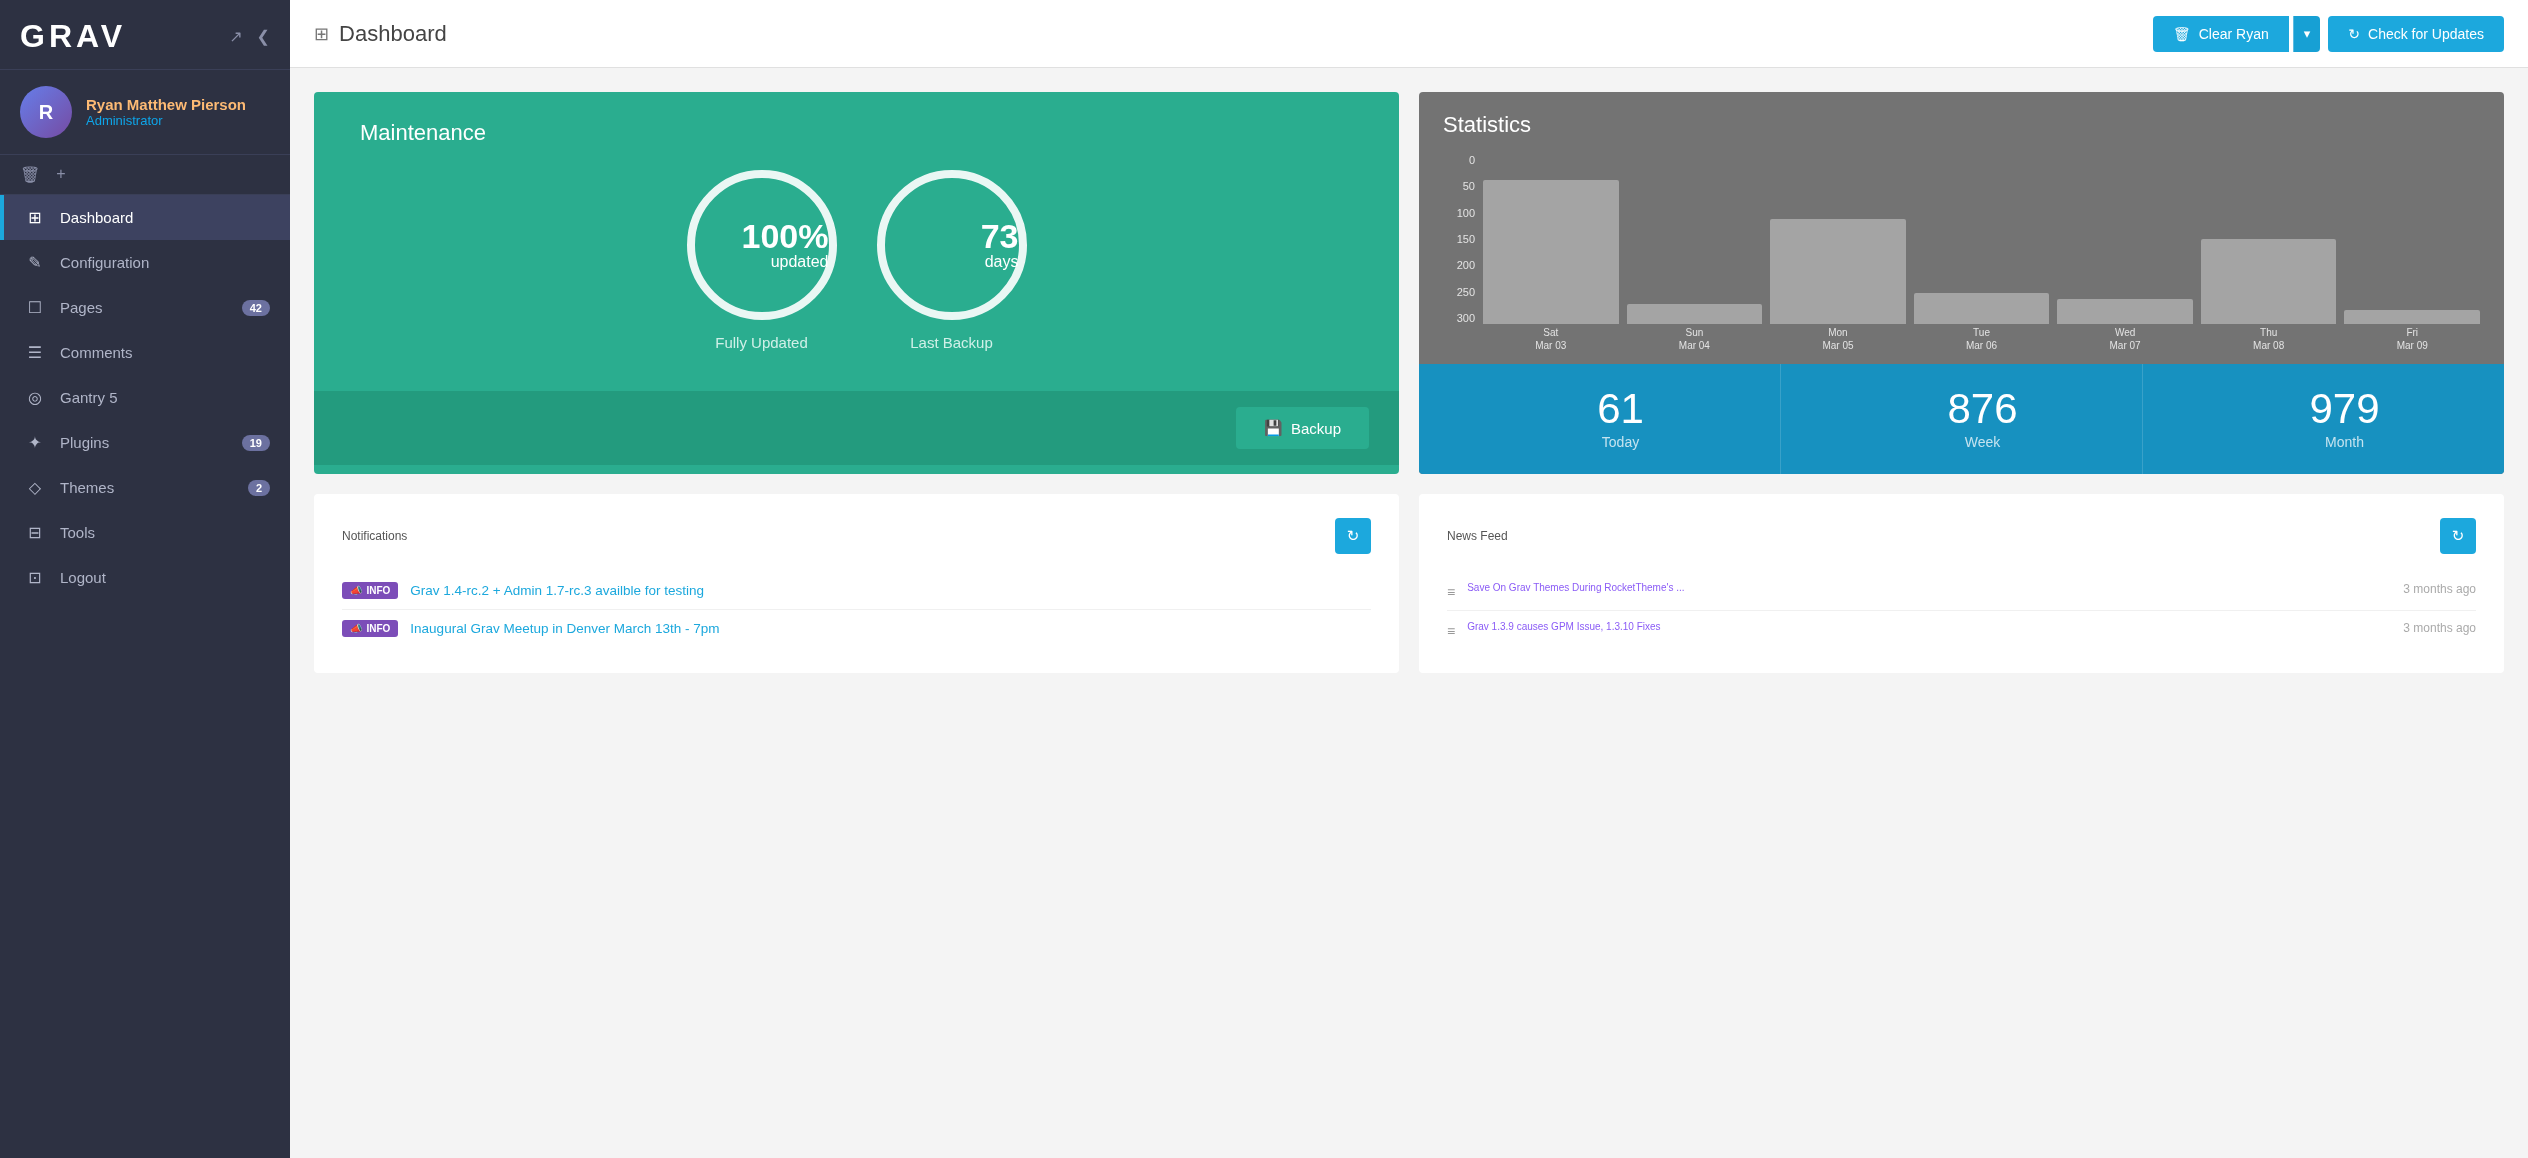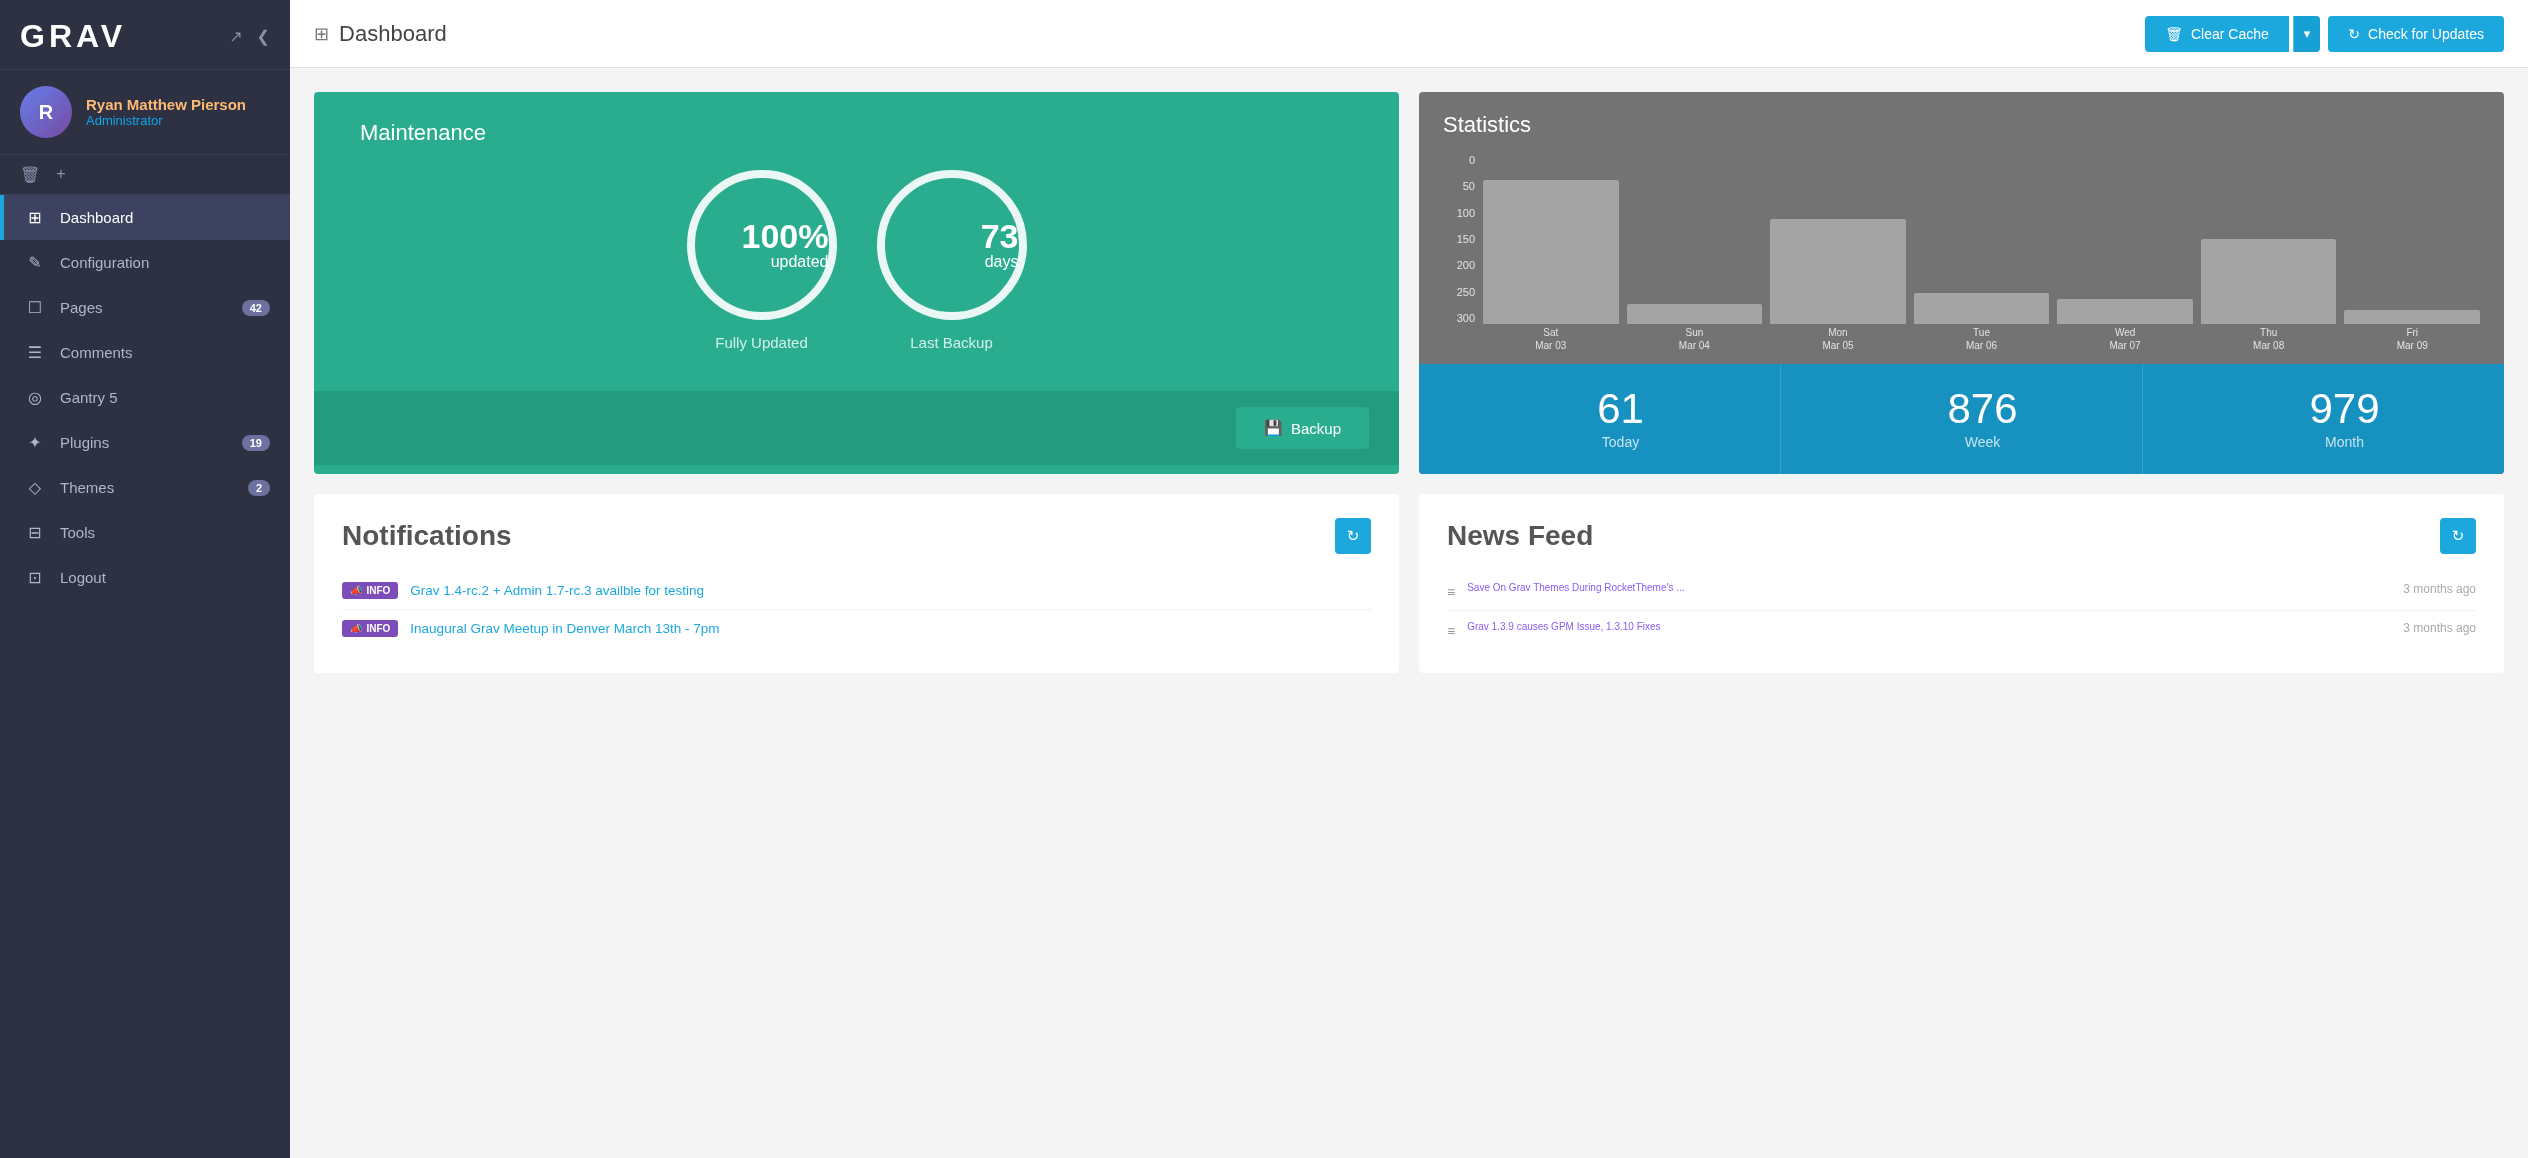--- a/index.html
+++ b/index.html
@@ -368,23 +368,23 @@
       border-radius: 4px;
       padding: 24px 28px;
     }
     .card-header {
       display: flex;
       align-items: center;
       justify-content: space-between;
       margin-bottom: 18px;
     }
     .card-title {
-      font-size: 28px;
+      font-size: 12px;
       color: #555;
-      font-weight: 700;
+      font-weight: 400;
       text-align: right;
     }
     .btn-refresh {
       background: #1ca8dd;
       color: #fff;
       border: none;
       width: 36px;
       height: 36px;
       border-radius: 4px;
       cursor: pointer;
@@ -541,21 +541,21 @@
 <div id="main">
 
   <div id="topbar">
     <div class="topbar-title">
       <span class="grid-icon">⊞</span>
       <span>Dashboard</span>
     </div>
     <div class="topbar-actions">
       <button class="btn-clear-cache">
         <span>🗑</span>
-        <span>Clear Cache</span>
+        <span>Clear Ryan</span>
       </button>
       <button class="btn-clear-cache-arrow">▾</button>
       <button class="btn-check-updates">
         <span>↻</span>
         <span>Check for Updates</span>
       </button>
     </div>
   </div>
 
   <div id="content">

